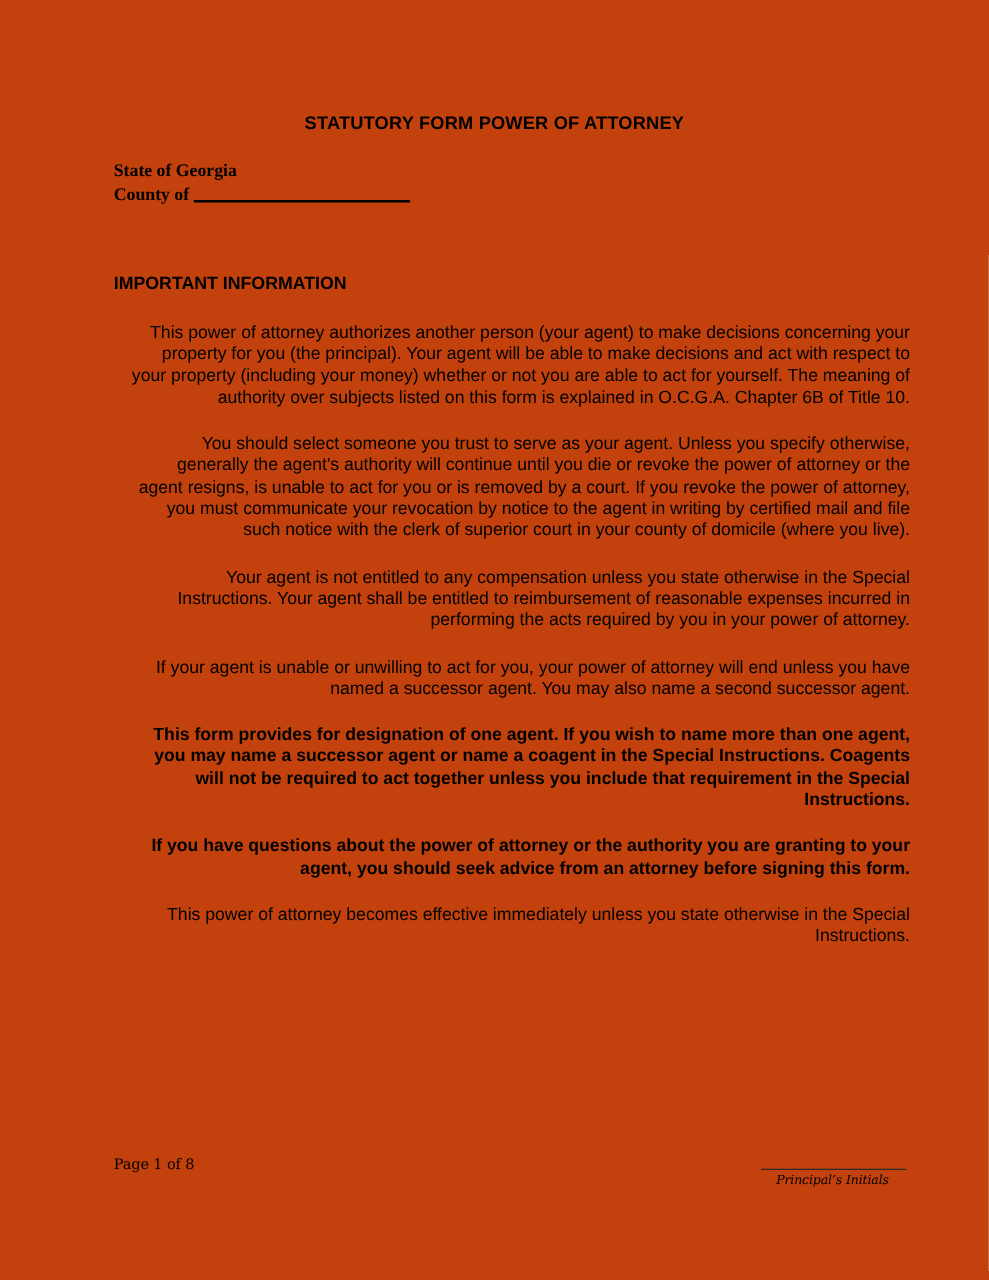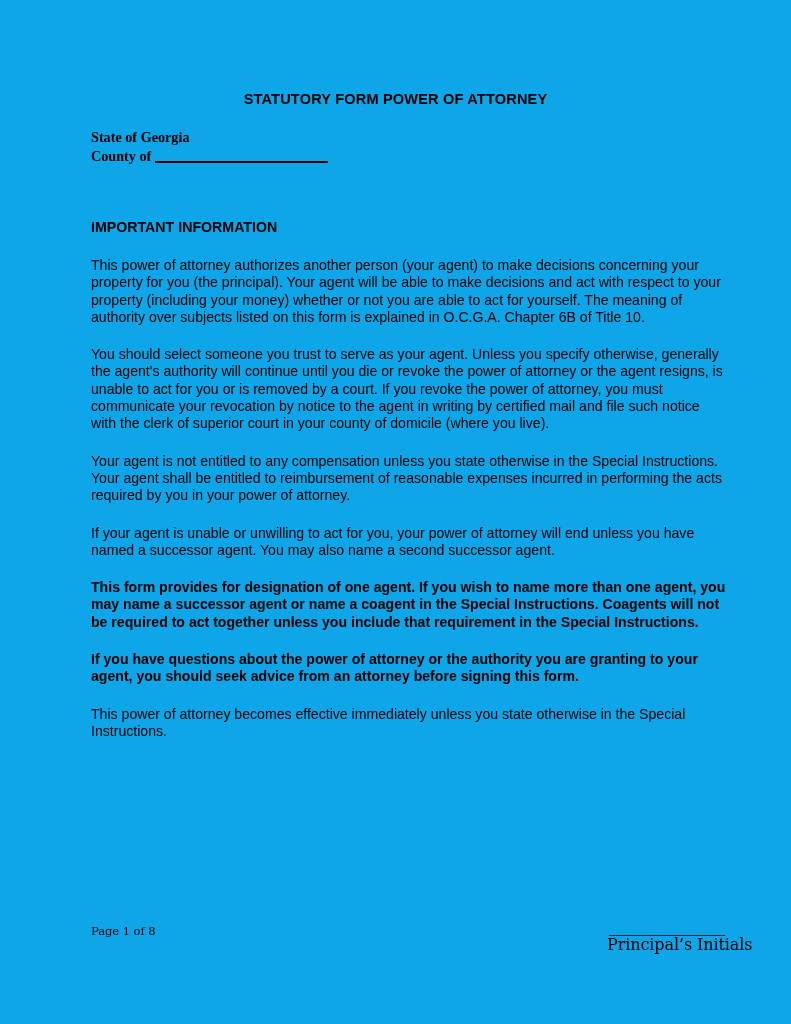--- a/index.html
+++ b/index.html
@@ -14,21 +14,21 @@
     position: relative;
     overflow: hidden;
     font-family: "Liberation Sans", sans-serif;
     color: #000000;
     -webkit-font-smoothing: antialiased;
   }
 
   .page {
     position: absolute;
     inset: 0;
-    background: #0ea5e9;
+    background: #c2410c;
   }
 
   
   .doc-title {
     position: absolute;
     top: 90px;
     left: 0;
     width: 791px;
     text-align: center;
     font-size: 14.6px;
@@ -67,24 +67,24 @@
   }
 
   .section-heading {
     font-size: 14.2px;
     font-weight: bold;
     line-height: 18px;
     margin: 0 0 21px 0;
   }
 
   p.para {
-    margin: 0 0 20px 0;
+    margin: 0 0 20px 12px;
     font-size: 14.1px;
     line-height: 17.3px;
-    text-align: left;
+    text-align: right;
   }
   p.para.bold {
     font-weight: bold;
   }
   p.para:last-child {
     margin-bottom: 0;
   }
 
   
   .footer {
@@ -111,24 +111,25 @@
     text-align: center;
   }
   .initials-rule {
     width: 116px;
     height: 0;
     border-top: 1.2px solid #2b2b2b;
     margin: 15px 0 2px auto;
   }
   .initials-label {
     font-family: "DejaVu Serif", serif;
-    font-size: 16px;
+    font-size: 10px;
     line-height: 14px;
     white-space: nowrap;
     letter-spacing: -0.1px;
+    font-style: italic;
   }
 </style>
 </head>
 <body>
 
 <div class="page">
 
   <div class="doc-title">STATUTORY FORM POWER OF ATTORNEY</div>
 
   <div class="venue-block">

